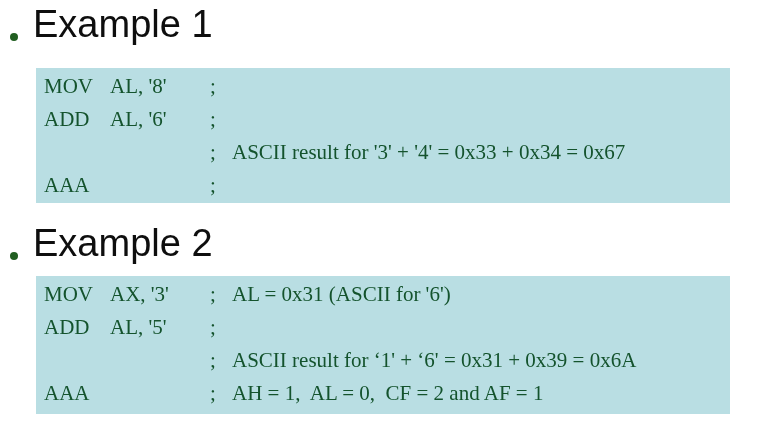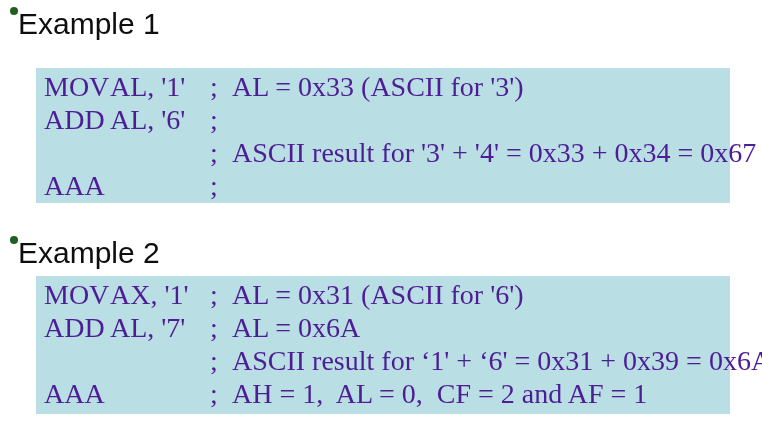--- a/index.html
+++ b/index.html
@@ -8,44 +8,45 @@
     background: #ffffff;
     font-family: "Liberation Serif", serif;
     overflow: hidden;
   }
   .slide { position: relative; width: 762px; height: 446px; }
 
   .heading {
     position: absolute;
     left: 10px;
     display: flex;
-    align-items: flex-start;
+    align-items: flex-end;
+    gap: 15px;
     font-family: "Liberation Sans", sans-serif;
-    font-size: 30px;
+    font-size: 38px;
     line-height: 34px;
     color: #0e0e0e;
   }
   .heading-1 { top: 7px; }
-  .heading-2 { top: 236px; }
+  .heading-2 { top: 226px; }
   .bullet {
     width: 8px; height: 8px;
     border-radius: 50%;
     background: var(--bullet, #215e21);
     flex: 0 0 auto;
   }
 
   .code-block {
     position: absolute;
     left: 36px;
     width: 694px;
     box-sizing: border-box;
     background: var(--block_bg, #b9dee3);
     padding: 2px 0 0 8px;
-    font-size: 28px;
-    color: #4c1d95;
+    font-size: 21px;
+    color: #14532d;
   }
   .code-block-1 { top: 68px;  height: 135px; }
   .code-block-2 { top: 276px; height: 138px; }
 
   .code-line { display: flex; height: 33px; line-height: 33px; }
   .code-cols  { display: flex; width: 166px; flex: 0 0 auto; }
   .mnem { width: 66px; flex: 0 0 auto; white-space: pre; }
   .ops  { flex: 1; white-space: pre; }
   .sep  { width: 22px; flex: 0 0 auto; }
   .comment { flex: 1; white-space: pre; }
@@ -57,24 +58,23 @@
 
   <div class="heading heading-1">
     <span class="bullet"></span>
     <span>Example 1</span>
   </div>
 
   <div class="code-block code-block-1">
     <div class="code-line">
       <span class="code-cols">
           <span class="mnem">MOV</span>
-          <span class="ops">AL, '1'</span>
+          <span class="ops">AL, '8'</span>
         </span>
       <span class="sep">;</span>
-      <span class="comment">AL = 0x33 (ASCII for '3')</span>
     </div>
     <div class="code-line">
       <span class="code-cols">
           <span class="mnem">ADD</span>
           <span class="ops">AL, '6'</span>
         </span>
       <span class="sep">;</span>
     </div>
     <div class="code-line">
       <span class="code-cols">
@@ -95,32 +95,31 @@
 
   <div class="heading heading-2">
     <span class="bullet"></span>
     <span>Example 2</span>
   </div>
 
   <div class="code-block code-block-2">
     <div class="code-line">
       <span class="code-cols">
           <span class="mnem">MOV</span>
-          <span class="ops">AX, '1'</span>
+          <span class="ops">AX, '3'</span>
         </span>
       <span class="sep">;</span>
       <span class="comment">AL = 0x31 (ASCII for '6')</span>
     </div>
     <div class="code-line">
       <span class="code-cols">
           <span class="mnem">ADD</span>
-          <span class="ops">AL, '7'</span>
+          <span class="ops">AL, '5'</span>
         </span>
       <span class="sep">;</span>
-      <span class="comment">AL = 0x6A</span>
     </div>
     <div class="code-line">
       <span class="code-cols">
           <span class="mnem"></span>
           <span class="ops"></span>
         </span>
       <span class="sep">;</span>
       <span class="comment">ASCII result for ‘1' + ‘6' = 0x31 + 0x39 = 0x6A</span>
     </div>
     <div class="code-line">

